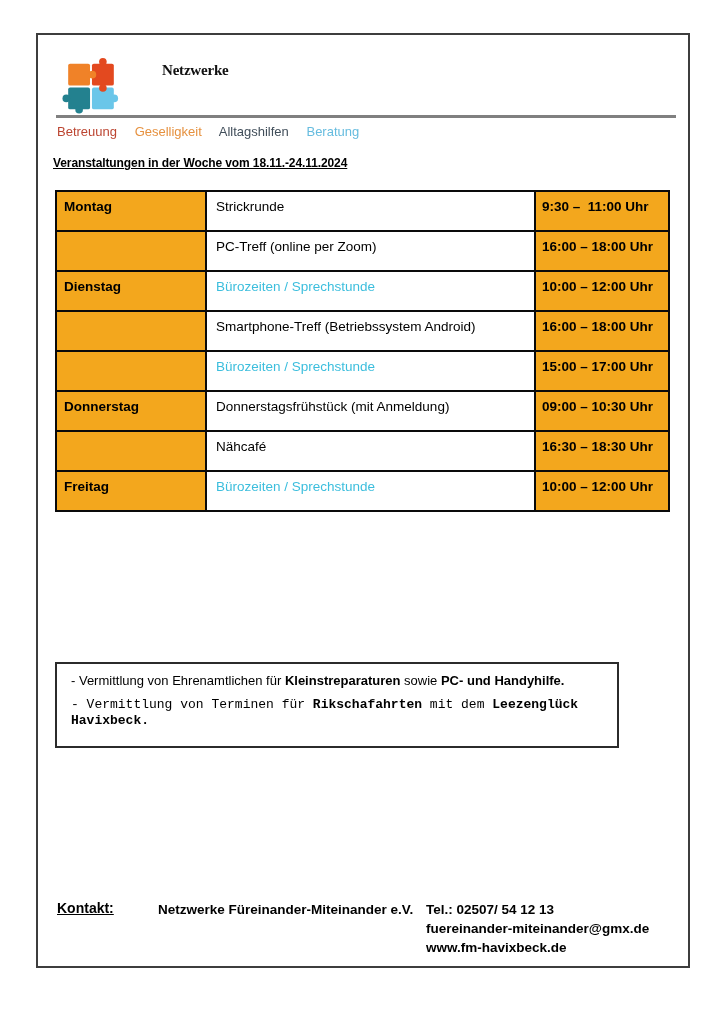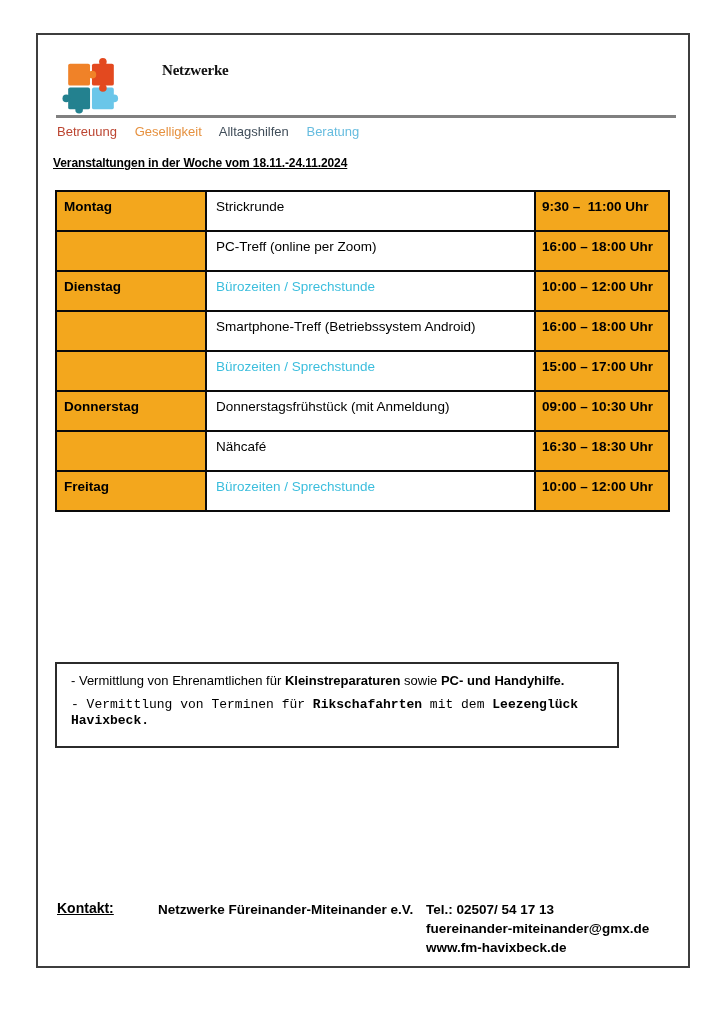--- a/index.html
+++ b/index.html
@@ -142,17 +142,17 @@
   <div class="infobox" id="info-box">
       <div class="line"><span>- Vermittlung von Ehrenamtlichen für </span><span class="b">Kleinstreparaturen</span><span> sowie </span><span class="b">PC- und Handyhilfe.</span></div>
       <div class="line"><span>- Vermittlung von Terminen für </span><span class="b">Rikschafahrten</span><span> mit dem </span><span class="b">Leezenglück Havixbeck.</span></div>
     </div>
 
   <div class="contact-label">Kontakt:</div>
   <div class="contact-address">
     <div>Netzwerke Füreinander-Miteinander e.V.</div>
   </div>
   <div class="contact-details">
-    <div>Tel.: 02507/ 54 17 13</div>
+    <div>Tel.: 02507/ 54 12 13</div>
     <div>fuereinander-miteinander@gmx.de</div>
     <div>www.fm-havixbeck.de</div>
   </div>
 </div>
 
 </body></html>

